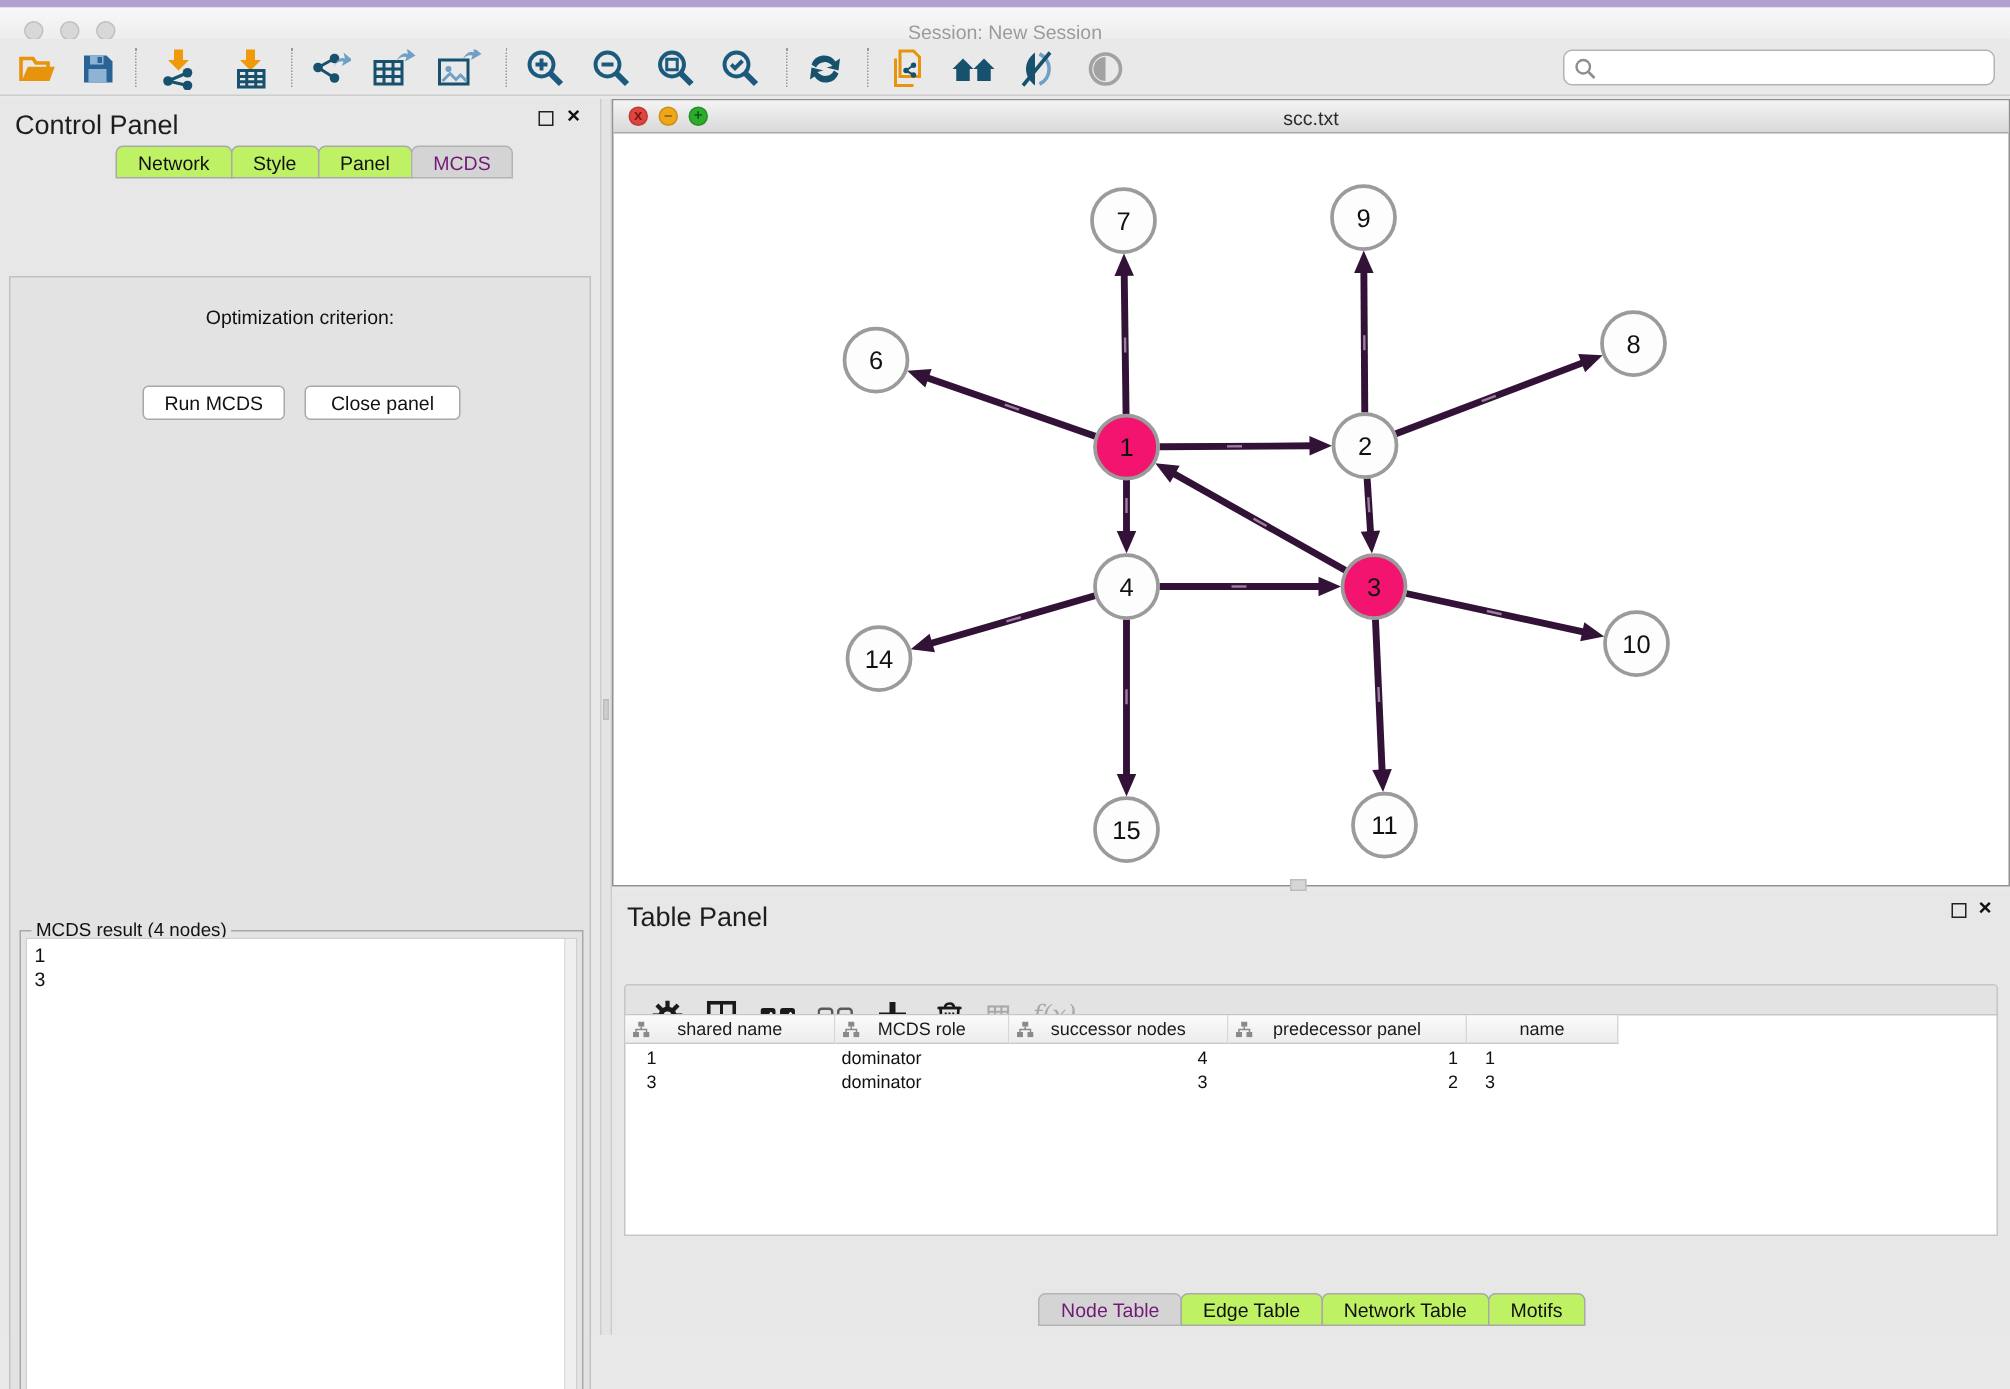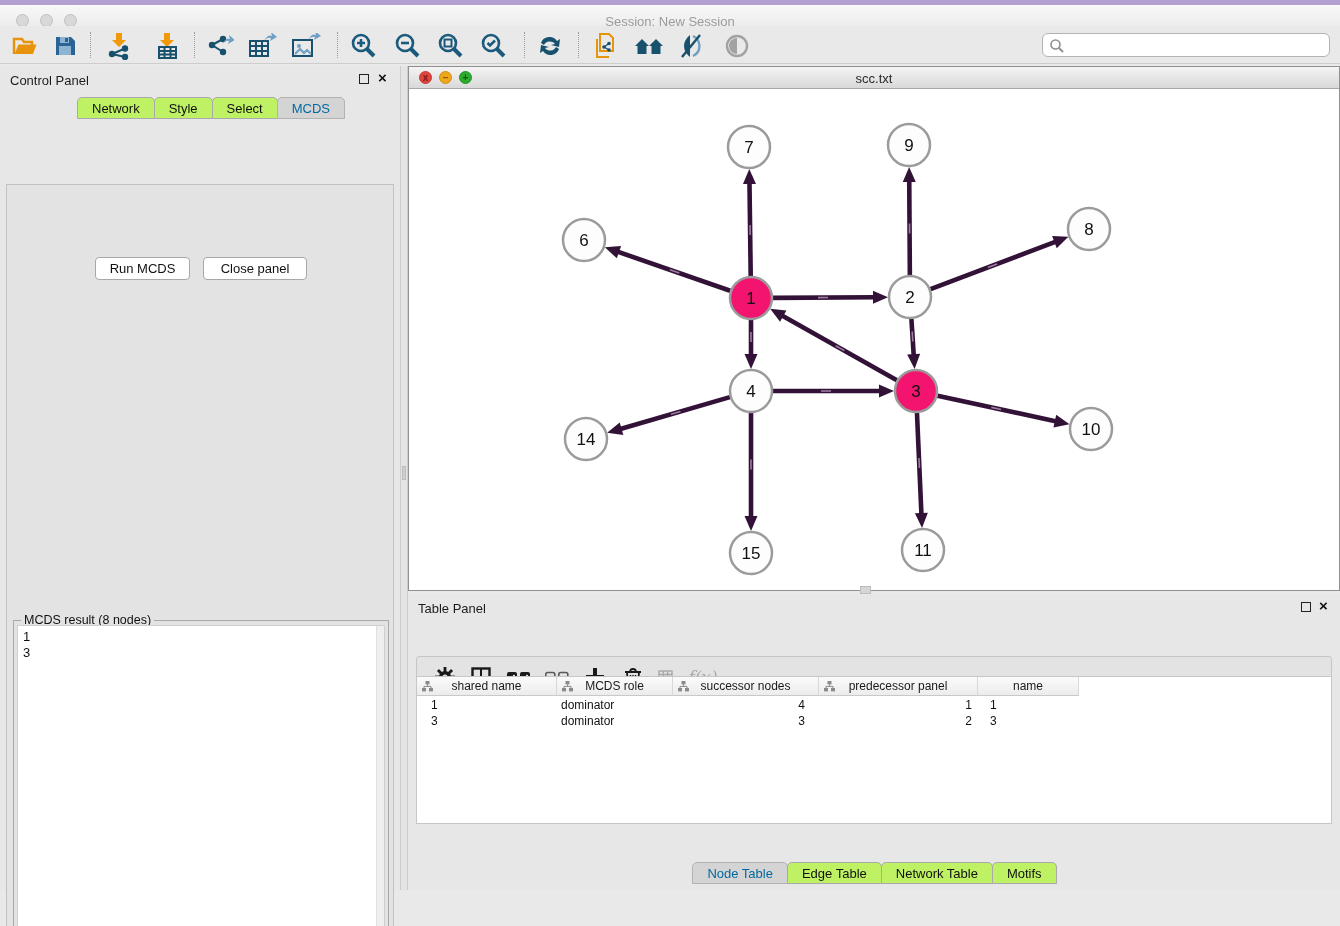--- a/index.html
+++ b/index.html
@@ -22,28 +22,28 @@
   .tsep { position:absolute; top:6px; height:26px; width:0;
     border-left:1px dotted #9a9a9a; }
   .searchbox { position:absolute; top:7px; left:1042px; width:288px; height:24px;
     background:#fff; border:1px solid #b3b3b3; border-radius:6px; }
   .searchbox input { position:absolute; left:26px; top:1px; width:255px; height:20px;
     border:none; outline:none; font-size:13px; background:transparent; }
   .searchbox svg { position:absolute; left:6px; top:4px; }
 
   
   .cpanel { position:absolute; left:0; top:66px; width:400px; height:824px; background:#e7e7e7; }
-  .panel-title { position:absolute; left:10px; top:7px; font-size:13px; color:#1d1d1d; }
+  .panel-title { position:absolute; left:10px; top:7px; font-size:18px; color:#1d1d1d; }
   .float-btn { position:absolute; top:8px; width:10px; height:10px; border:1.5px solid #222; }
   .close-btn { position:absolute; top:3px; font-size:15px; font-weight:bold; color:#111; line-height:18px; }
   .tabs-row { position:absolute; display:flex; }
   .tab { height:22px; padding:0 14px; background:#bef264; border:1px solid #a9a9a9;
     border-radius:5px 5px 0 0; font-size:13px; color:#111; display:flex; align-items:center;
     margin-right:-1px; }
-  .tab.active { background:#d4d4d4; color:#0369a1; border-color:#b3b3b3; }
+  .tab.active { background:#d4d4d4; color:#701a75; border-color:#b3b3b3; }
   .cp-body { position:absolute; left:6px; top:118px; width:388px; height:766px;
     background:#e3e3e3; border:1px solid #c2c2c2; }
   .opt-label { position:absolute; left:0; top:19px; width:100%; text-align:center;
     font-size:13px; color:#111; }
   .selectbox { position:absolute; left:38px; top:40px; width:312px; height:23px;
     background:#fff; border:1px solid #a8a8a8; border-radius:4px; font-size:13px;
     color:#111; line-height:21px; padding-left:10px; }
   .spinner { position:absolute; right:8px; top:4px; }
   .btn { position:absolute; height:23px; background:#fff; border:1px solid #a8a8a8;
     border-radius:4px; font-size:13px; color:#111; text-align:center; line-height:21px; }
@@ -255,29 +255,30 @@
     </div>
   </div>
 
   <div class="cpanel">
     <div class="panel-title">Control Panel</div>
     <div class="float-btn" style="left:359px"></div>
     <div class="close-btn" style="left:378px">×</div>
     <div class="tabs-row" style="left:77px; top:31px;" id="cp-tabs">
         <div class="tab">Network</div>
         <div class="tab">Style</div>
-        <div class="tab">Select</div>
+        <div class="tab">Panel</div>
         <div class="tab active">MCDS</div>
       </div>
     <div class="cp-body">
+      <div class="opt-label">Optimization criterion:</div>
       <div class="btn" style="left:88px; top:72px; width:95px;">Run MCDS</div>
       <div class="btn" style="left:196px; top:72px; width:104px;">Close panel</div>
       <div class="result-group">
         <div class="result-border"></div>
-        <div class="result-legend">MCDS result (8 nodes)</div>
+        <div class="result-legend">MCDS result (4 nodes)</div>
         <div class="result-area" id="result-lines">
             <div class="line">1</div>
             <div class="line">3</div>
           </div>
         <div class="result-scroll" style="right:5px; top:13px;"></div>
       </div>
     </div>
   </div>
 
   <div class="vsplit">

